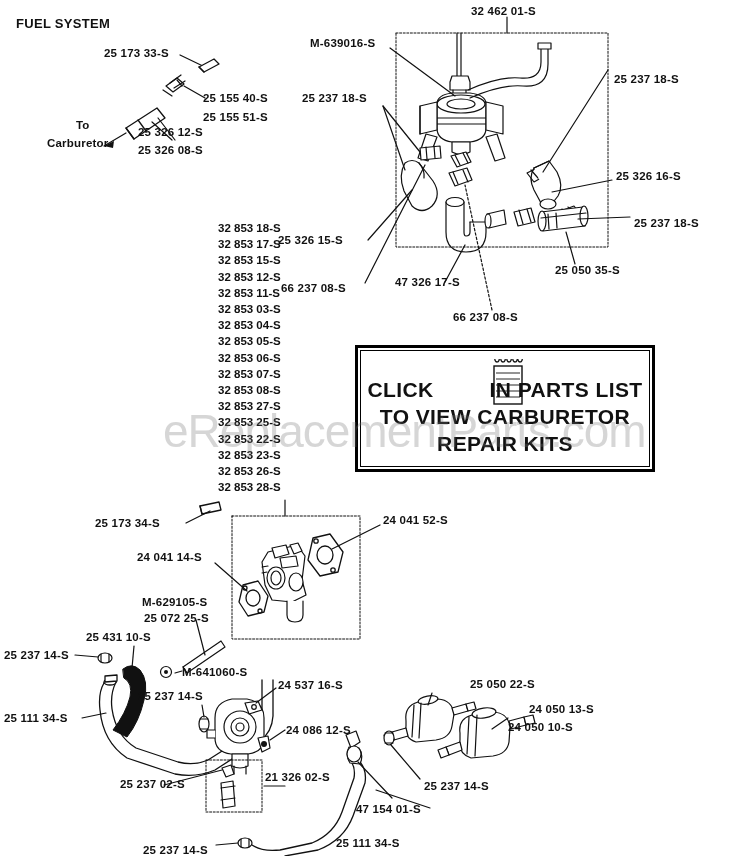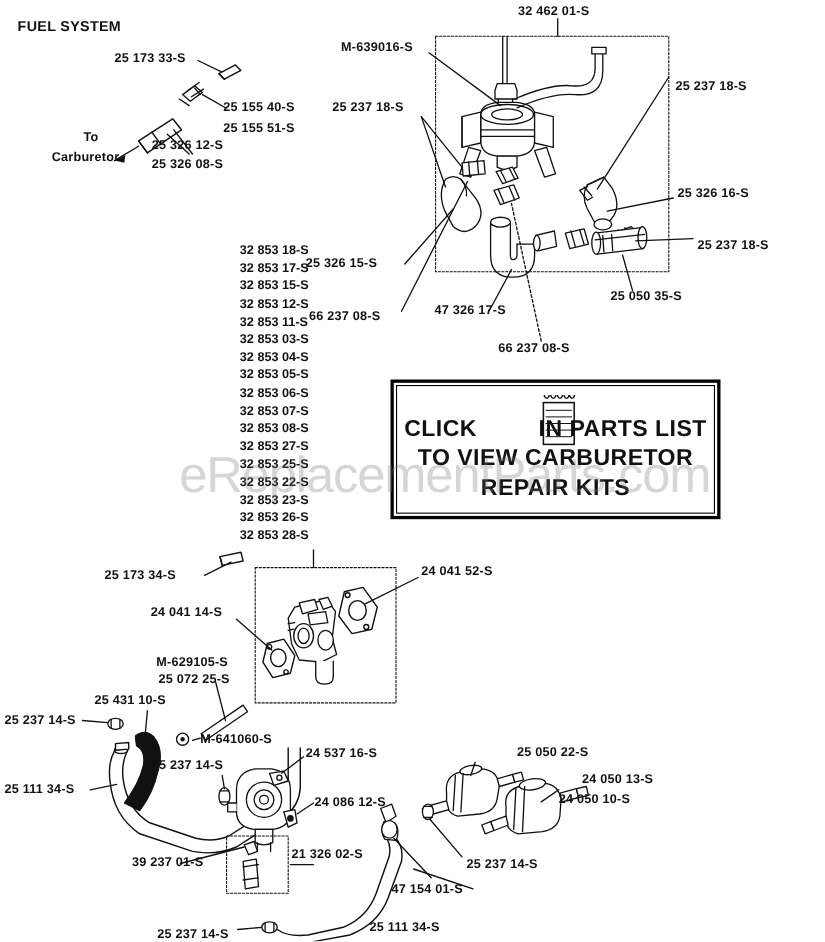--- a/index.html
+++ b/index.html
@@ -481,21 +481,21 @@
   <div class="lbl" style="left:137px; top:552px;">24 041 14-S</div>
   <div class="lbl" style="left:383px; top:515px;">24 041 52-S</div>
   <div class="lbl" style="left:142px; top:597px;">M-629105-S</div>
   <div class="lbl" style="left:144px; top:613px;">25 072 25-S</div>
 
   <div class="lbl" style="left:86px; top:632px;">25 431 10-S</div>
   <div class="lbl" style="left:4px; top:650px;">25 237 14-S</div>
   <div class="lbl" style="left:182px; top:667px;">M-641060-S</div>
   <div class="lbl" style="left:138px; top:691px;">25 237 14-S</div>
   <div class="lbl" style="left:4px; top:713px;">25 111 34-S</div>
-  <div class="lbl" style="left:120px; top:779px;">39 237 01-S</div>
+  <div class="lbl" style="left:120px; top:779px;">25 237 02-S</div>
   <div class="lbl" style="left:143px; top:845px;">25 237 14-S</div>
 
   <div class="lbl" style="left:278px; top:680px;">24 537 16-S</div>
   <div class="lbl" style="left:286px; top:725px;">24 086 12-S</div>
   <div class="lbl" style="left:265px; top:772px;">21 326 02-S</div>
   <div class="lbl" style="left:422px; top:679px;margin-left:48px;">25 050 22-S</div>
   <div class="lbl" style="left:508px; top:704px;margin-left:21px;">24 050 13-S</div>
   <div class="lbl" style="left:508px; top:722px;">24 050 10-S</div>
   <div class="lbl" style="left:424px; top:781px;">25 237 14-S</div>
   <div class="lbl" style="left:356px; top:804px;">47 154 01-S</div>

